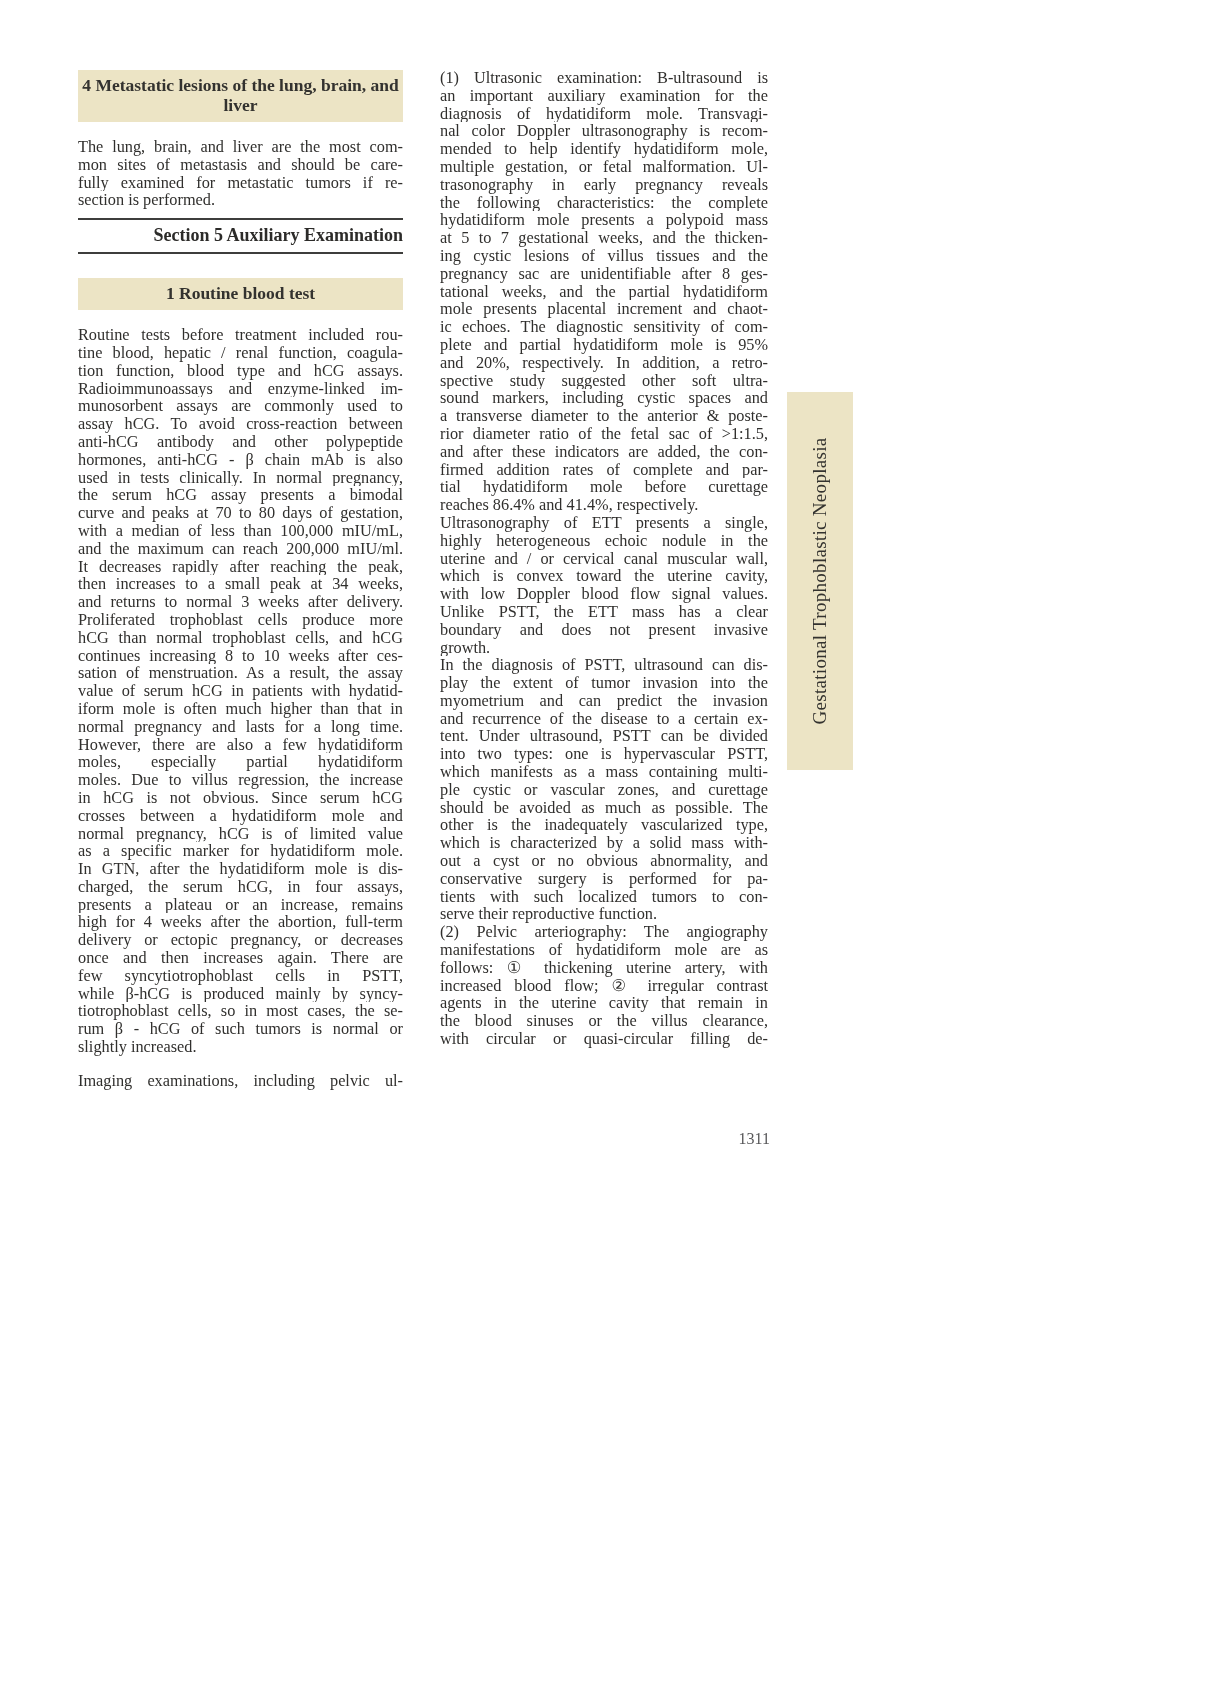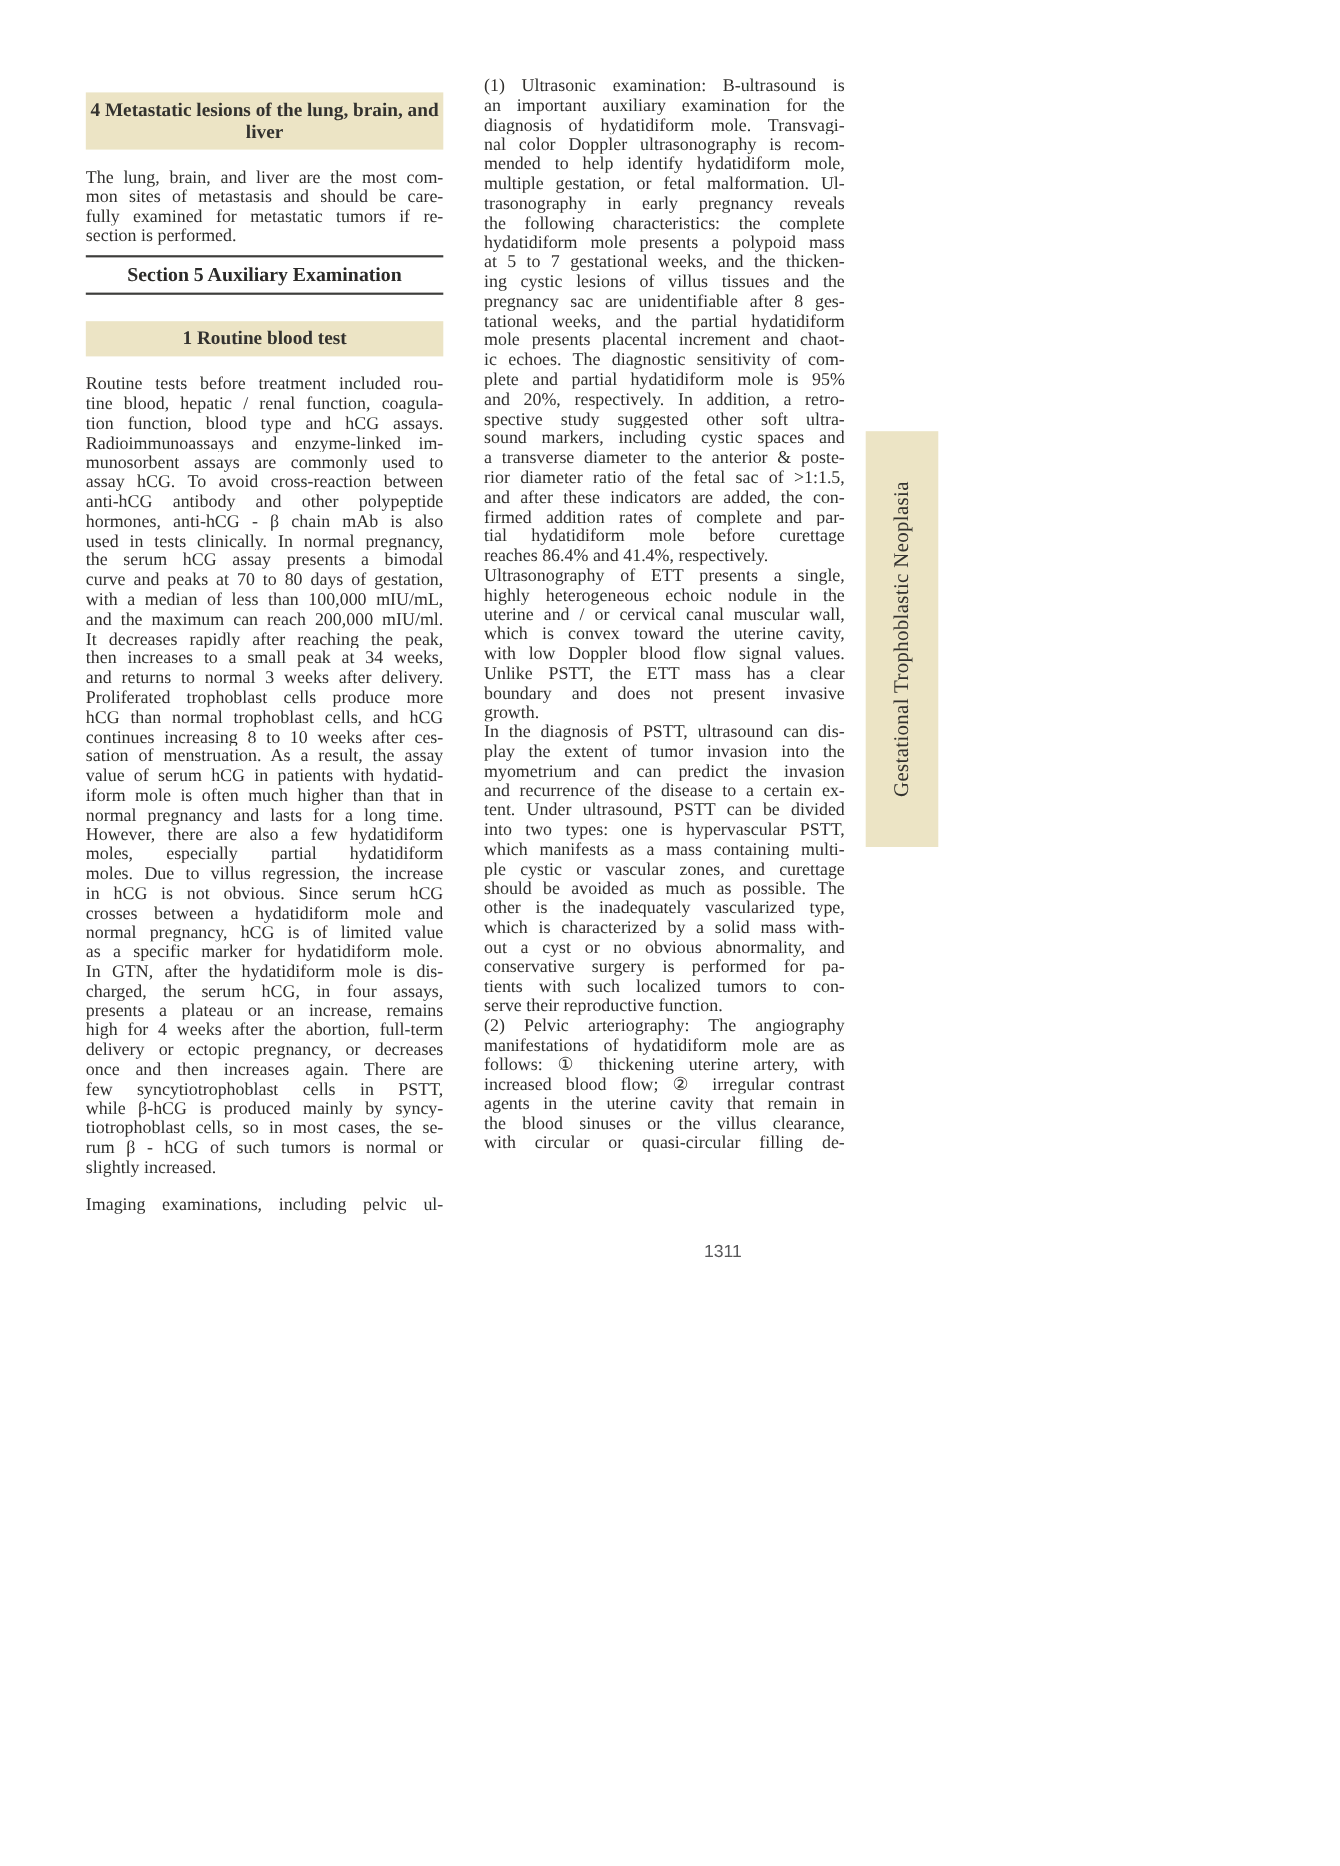--- a/index.html
+++ b/index.html
@@ -4,40 +4,40 @@
 <style>
   html,body{margin:0;padding:0;background:#ffffff;}
   .page{
     position:relative;
     width:1218px;height:1696px;
     background:#ffffff;
     font-family:"Liberation Serif","DejaVu Serif",serif;
     color:var(--body-text,#302f2d);
     overflow:hidden;
   }
-  .col{position:absolute;top:84px;}
+  .col{position:absolute;top:70px;}
   #left-col{left:78px;width:325px;}
   #right-col{left:440px;width:328px;top:69px;}
 
   .heading-box{
     background:var(--heading-bg,#ece4c5);
     text-align:center;
     font-weight:bold;
     font-size:17.5px;
     line-height:20px;
     padding:5px 4px 7px 4px;
     color:#33322f;
   }
   .col .heading-box:not(:first-child){margin-top:24px;}
 
   .rule-heading{
     margin-top:9px;
     border-top:2px solid var(--rule,#3e3e3c);
     border-bottom:2px solid var(--rule,#3e3e3c);
-    text-align:center;
+    text-align:right;
     font-weight:bold;
     font-size:18px;
     line-height:19px;
     padding:6px 0 7px 0;
     color:#2c2b29;
   }
 
   .para{font-size:16.3px;margin-top:16px;}
   #right-col .para{margin-top:0;}
   .line{
@@ -64,21 +64,22 @@
     white-space:nowrap;
     font-size:19px;
     letter-spacing:0.3px;
     color:#33322f;
   }
 
   .page-number{
     position:absolute;
     left:640px;top:1130px;
     width:130px;
-    font-family:Liberation Sans, sans-serif;
+    text-align:right;
+    font-family:Liberation Serif, serif;
     font-size:16px;
     color:var(--page-number,#58585a);
   }
 </style>
 </head>
 <body>
 
 <div class="page" style="--heading-bg: #ece4c5; --body-text: #302f2d; --rule: #3e3e3c; --page-number: #58585a;">
   <div id="left-col" class="col">
       <div class="heading-box">

